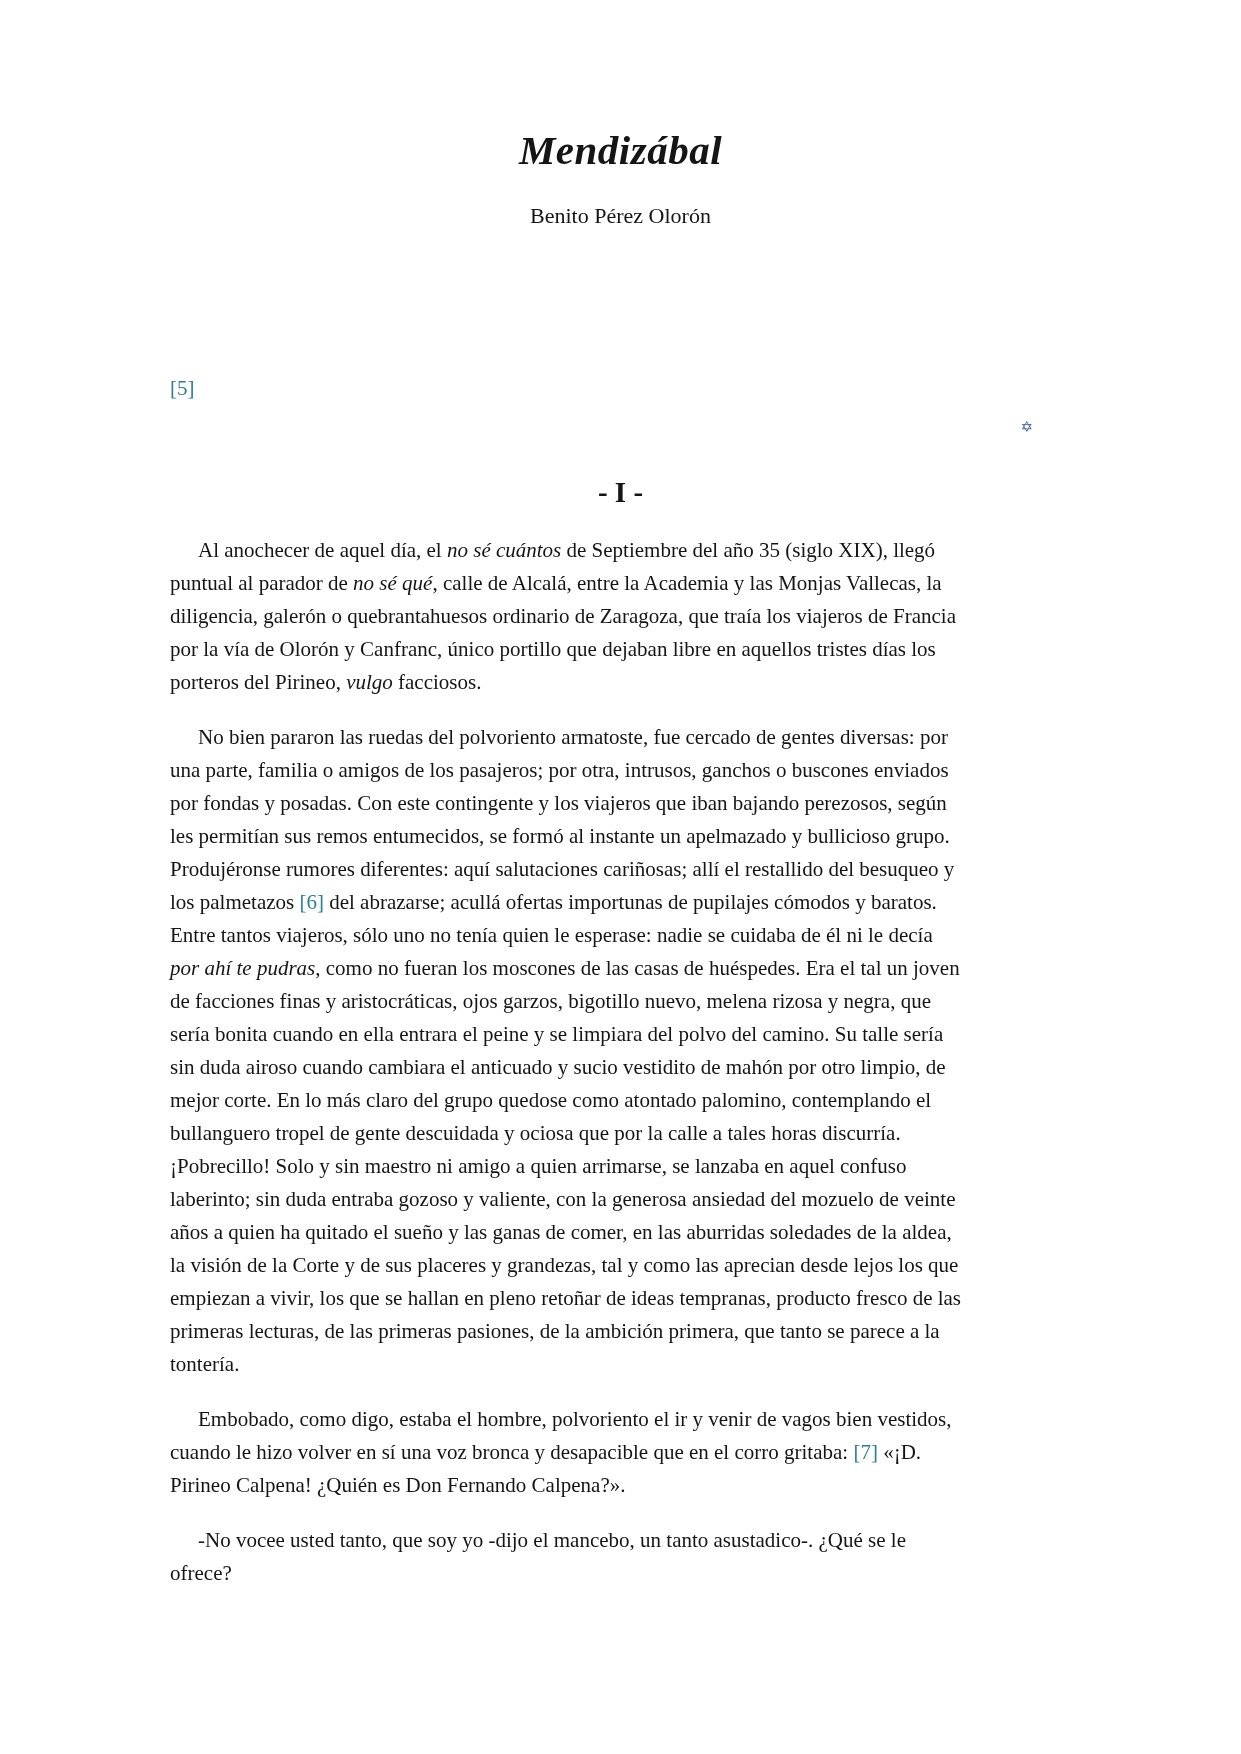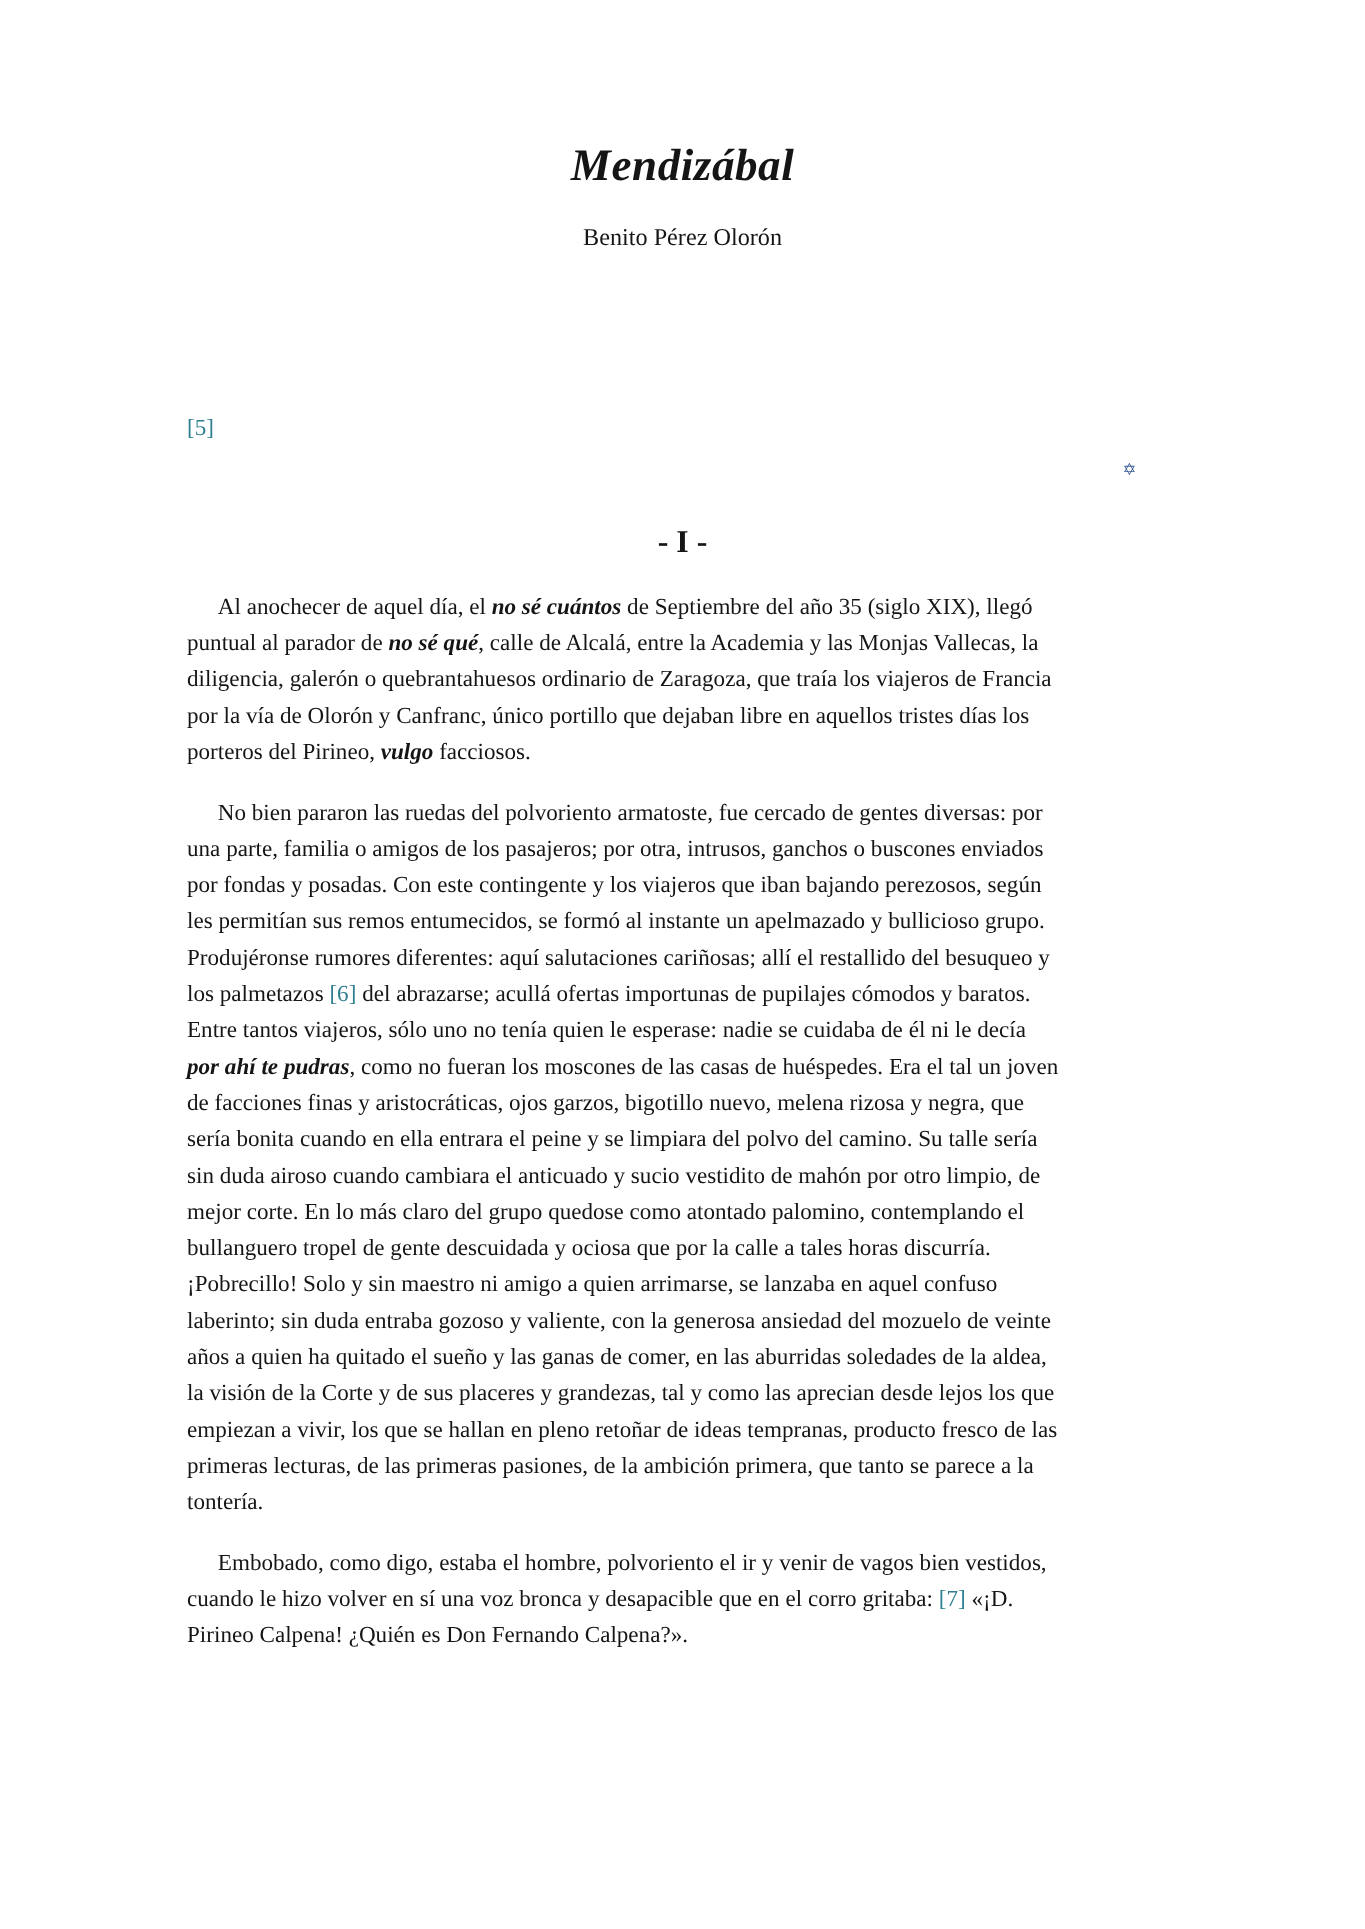--- a/index.html
+++ b/index.html
@@ -64,21 +64,21 @@
     line-height: 1.2;
   }
   .body-paragraph {
     width: 795px;
     margin: 0 0 22px 0;
     font-size: 21px;
     line-height: 33px;
     text-indent: 28px;
     text-align: left;
   }
-  .body-paragraph .it { font-style: italic; font-weight: bold; }
+  .body-paragraph .it { font-style: italic; }
 </style>
 </head>
 <body>
 
 <div class="page">
   <div class="content">
 
     <h1 class="book-title">Mendizábal</h1>
 
     <div class="book-author">Benito Pérez Olorón</div>
@@ -92,15 +92,16 @@
     </div>
 
     <h2 class="chapter-heading">- I -</h2>
 
     <p class="body-paragraph"><span>Al anochecer de aquel día, el </span><span class="it">no sé cuántos</span><span> de Septiembre del año 35 (siglo XIX), llegó puntual al parador de </span><span class="it">no sé qué</span><span>, calle de Alcalá, entre la Academia y las Monjas Vallecas, la diligencia, galerón o quebrantahuesos ordinario de Zaragoza, que traía los viajeros de Francia por la vía de Olorón y Canfranc, único portillo que dejaban libre en aquellos tristes días los porteros del Pirineo, </span><span class="it">vulgo</span><span> facciosos.</span></p>
 
     <p class="body-paragraph"><span>No bien pararon las ruedas del polvoriento armatoste, fue cercado de gentes diversas: por una parte, familia o amigos de los pasajeros; por otra, intrusos, ganchos o buscones enviados por fondas y posadas. Con este contingente y los viajeros que iban bajando perezosos, según les permitían sus remos entumecidos, se formó al instante un apelmazado y bullicioso grupo. Produjéronse rumores diferentes: aquí salutaciones cariñosas; allí el restallido del besuqueo y los palmetazos </span><a href="#" class="ref-link">[6]</a><span> del abrazarse; acullá ofertas importunas de pupilajes cómodos y baratos. Entre tantos viajeros, sólo uno no tenía quien le esperase: nadie se cuidaba de él ni le decía </span><span class="it">por ahí te pudras</span><span>, como no fueran los moscones de las casas de huéspedes. Era el tal un joven de facciones finas y aristocráticas, ojos garzos, bigotillo nuevo, melena rizosa y negra, que sería bonita cuando en ella entrara el peine y se limpiara del polvo del camino. Su talle sería sin duda airoso cuando cambiara el anticuado y sucio vestidito de mahón por otro limpio, de mejor corte. En lo más claro del grupo quedose como atontado palomino, contemplando el bullanguero tropel de gente descuidada y ociosa que por la calle a tales horas discurría. ¡Pobrecillo! Solo y sin maestro ni amigo a quien arrimarse, se lanzaba en aquel confuso laberinto; sin duda entraba gozoso y valiente, con la generosa ansiedad del mozuelo de veinte años a quien ha quitado el sueño y las ganas de comer, en las aburridas soledades de la aldea, la visión de la Corte y de sus placeres y grandezas, tal y como las aprecian desde lejos los que empiezan a vivir, los que se hallan en pleno retoñar de ideas tempranas, producto fresco de las primeras lecturas, de las primeras pasiones, de la ambición primera, que tanto se parece a la tontería.</span></p>
 
     <p class="body-paragraph"><span>Embobado, como digo, estaba el hombre, polvoriento el ir y venir de vagos bien vestidos, cuando le hizo volver en sí una voz bronca y desapacible que en el corro gritaba: </span><a href="#" class="ref-link">[7]</a><span> «¡D. Pirineo Calpena! ¿Quién es Don Fernando Calpena?».</span></p>
 
+    <p class="body-paragraph"><span>-No vocee usted tanto, que soy yo -dijo el mancebo, un tanto asustadico-. ¿Qué se le ofrece?</span></p>
 
   </div>
 </div>
 
 </body></html>

